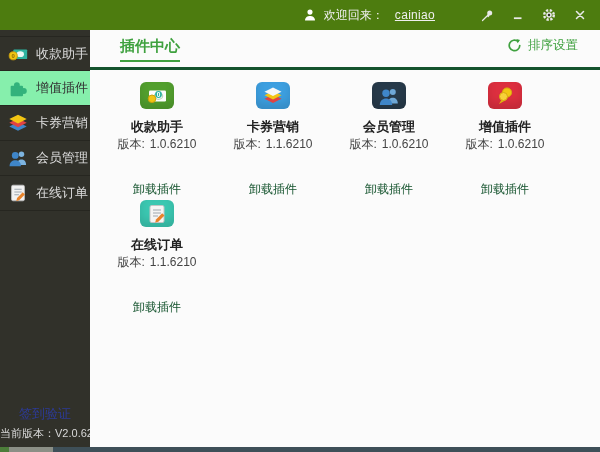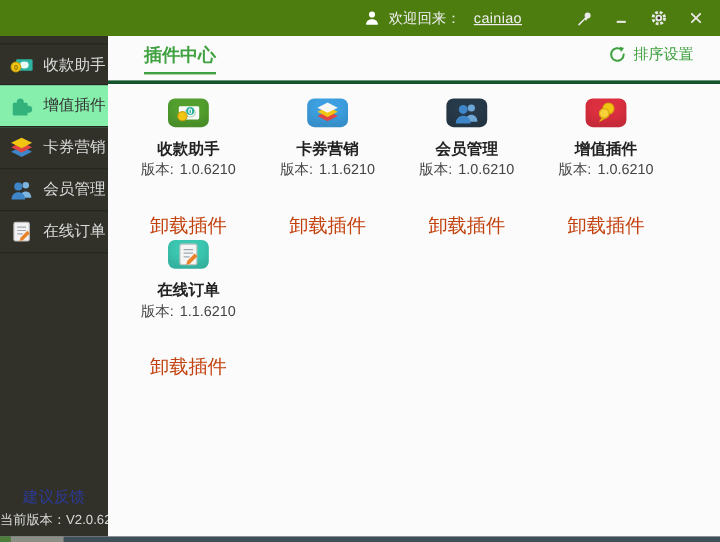--- a/index.html
+++ b/index.html
@@ -54,21 +54,21 @@
   }
   .card { height:118px; display:flex; flex-direction:column; align-items:center; }
   .app-icon {
     width:34px; height:34px; border-radius:6px; margin-top:2px;
     display:flex; align-items:center; justify-content:center;
     box-shadow:inset 0 -6px 8px rgba(0,0,0,.12);
   }
   .app-name { margin-top:9px; font-size:13px; font-weight:bold; color:#222; }
   .app-version { font-size:12px; color:#444; }
   .app-version .vl { margin-right:5px; }
-  .uninstall { margin-top:28px; font-size:16px; color:#c2410c; cursor:pointer; }
+  .uninstall { margin-top:28px; font-size:12px; color:#14532d; cursor:pointer; }
   
   .bottombar { position:absolute; bottom:0; left:0; right:0; height:5px; background:#3e4f58; }
   .bb-corner { position:absolute; left:0; top:0; width:9px; height:5px; background:#4c7d3a; }
   .bb-thumb { position:absolute; left:9px; top:0; width:44px; height:5px; background:#8b8f86; cursor:pointer; }
   svg { display:block; }
 </style>
 </head>
 <body>
 
 <div id="window">
@@ -166,21 +166,21 @@
         <svg width="22" height="22" viewBox="0 0 24 24">
           <rect x="5" y="3.5" width="14" height="17" rx="1.6" fill="#f2f2f2" stroke="#bdbdbd"></rect>
           <path d="M8 8h8M8 11h8M8 14h5" stroke="#9fa8b0" stroke-width="1.1"></path>
           <path d="M11 17.5l6.2-6.2 2.3 2.3-6.2 6.2-3.1.8z" fill="#e8832a"></path>
         </svg>
       </span>
       <span>在线订单</span>
     </div>
 
     <div class="side-footer">
-      <span class="feedback">建议反馈</span>
+      <span class="feedback">签到验证</span>
       <div class="cur-version">当前版本：V2.0.6210</div>
     </div>
   </div>
 
   <div class="main">
     <div class="main-header">
       <div class="page-title">插件中心</div>
       <div class="sort">
         <span>
           <svg width="15" height="15" viewBox="0 0 20 20">

